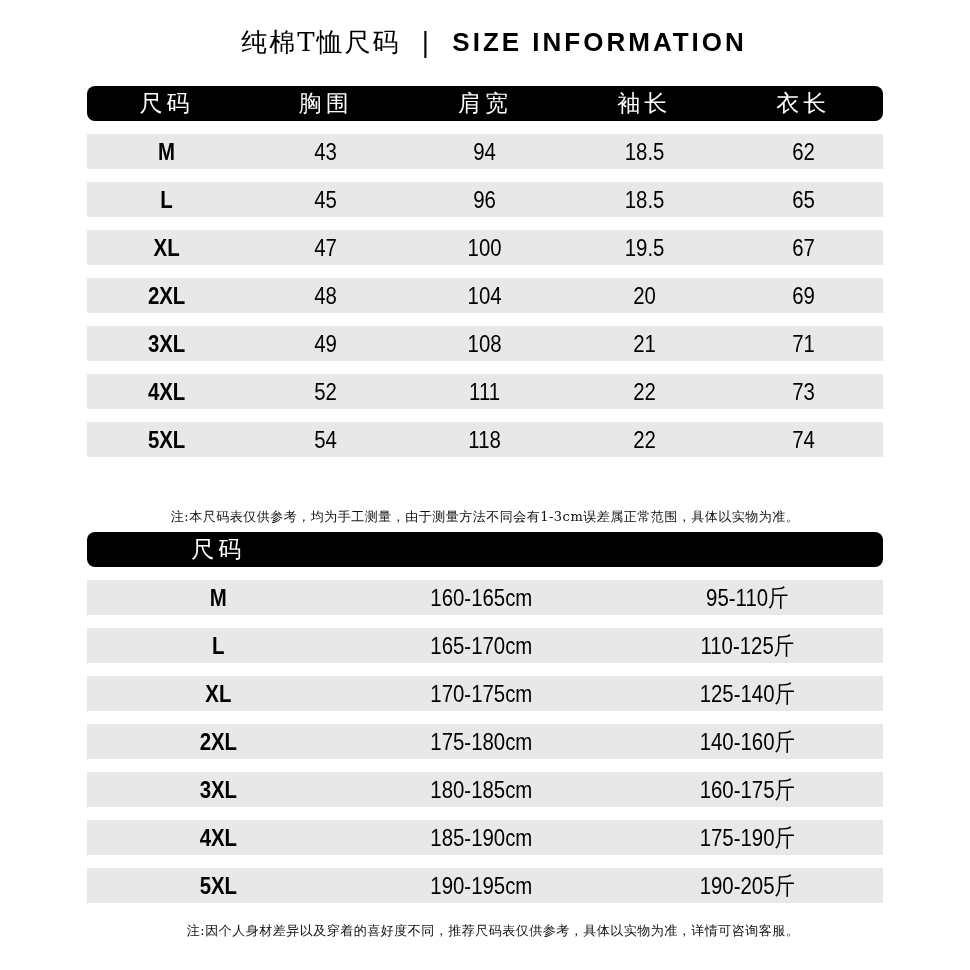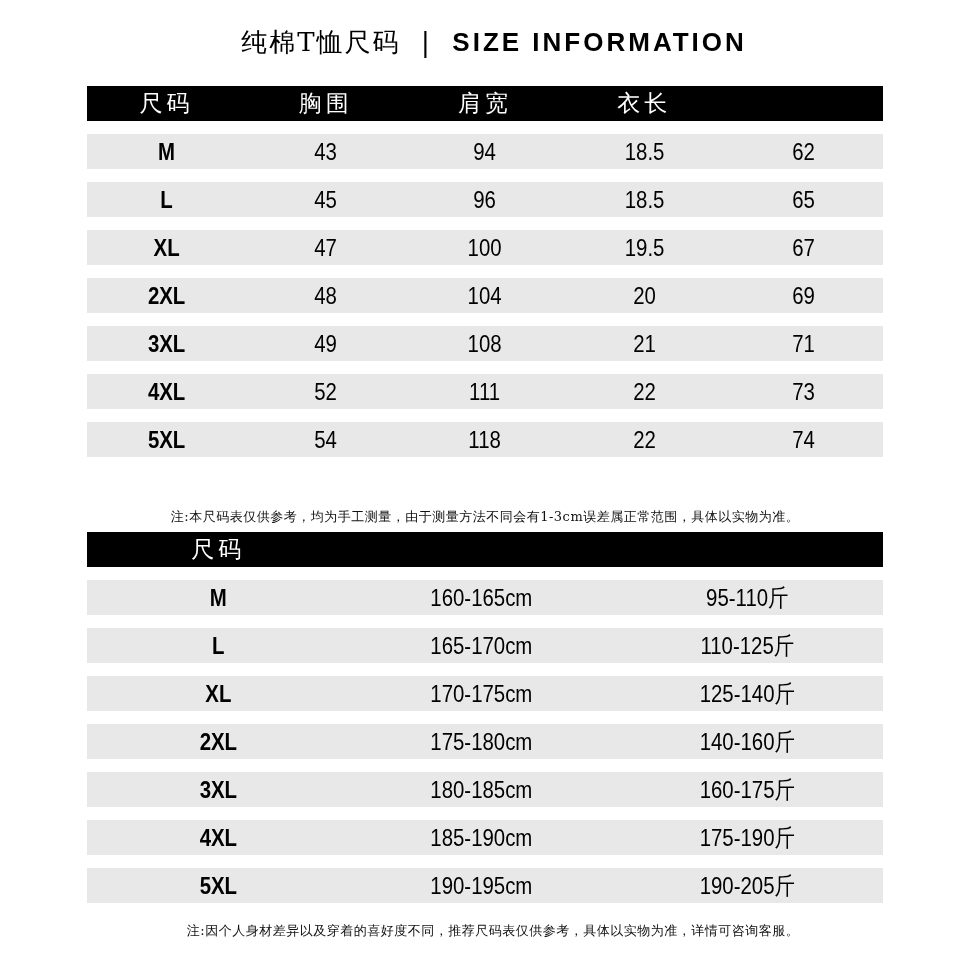--- a/index.html
+++ b/index.html
@@ -3,41 +3,42 @@
 <meta charset="utf-8">
 <style>
   html, body { margin: 0; padding: 0; background: #ffffff; }
   body { width: 970px; height: 970px; position: relative; overflow: hidden;
          font-family: "DejaVu Sans", sans-serif; color: #000; }
   .title { position: absolute; left: 0; top: 22px; width: 970px; text-align: center;
            font-size: 26px; line-height: 40px; letter-spacing: 2px; white-space: pre; margin-left: 9px; }
   .title .cn { font-family: "DejaVu Serif", serif; }
   .title .en { font-family: "Liberation Sans Narrow", "Liberation Sans", sans-serif; font-weight: bold; letter-spacing: 3px; }
   .tbl { position: absolute; left: 87px; width: 796px; }
-  .hdr { position: absolute; left: 0; width: 796px; height: 35px; background: #000; color: #fff; display: flex; }
+  .hdr { position: absolute; left: 0; width: 796px; height: 35px; background: #000; color: #fff; display: flex; border-radius: 8px; }
   .row { position: absolute; left: 0; width: 796px; height: 35px; background: #e8e8e8; display: flex; }
   .cell { display: flex; align-items: center; justify-content: center; height: 100%; }
   .hdr .cell { font-family: "DejaVu Serif", serif; font-size: 23px; letter-spacing: 4px; }
   .row .cell { font-family: "Liberation Sans", sans-serif; font-size: 24px; font-weight: normal; transform: scaleX(0.85); }
   .row .cell.size { font-weight: bold; }
   .t1 .cell { width: 20%; }
   .t2 .c0 { width: 33%; } .t2 .c1 { width: 33%; } .t2 .c2 { width: 34%; }
   .note { position: absolute; left: 0; width: 970px; text-align: center; font-family: "DejaVu Serif", serif;
           font-size: 13px; color: #111; letter-spacing: 0.5px; }
 </style>
 </head>
 <body>
 
 <div class="title"><span class="cn">纯棉T恤尺码</span>  <span>|</span>  <span class="en">SIZE INFORMATION</span></div>
 
 <div class="tbl t1" style="top:86px;">
   <div class="hdr" style="top:0;">
     <div class="cell">尺码</div>
     <div class="cell">胸围</div>
     <div class="cell">肩宽</div>
+    <div class="cell">袖长</div>
     <div class="cell">衣长</div>
   </div>
   <div class="row" style="top:48px;">
     <div class="cell size">M</div>
     <div class="cell">43</div>
     <div class="cell">94</div>
     <div class="cell">18.5</div>
     <div class="cell">62</div>
   </div>
   <div class="row" style="top:96px;">

